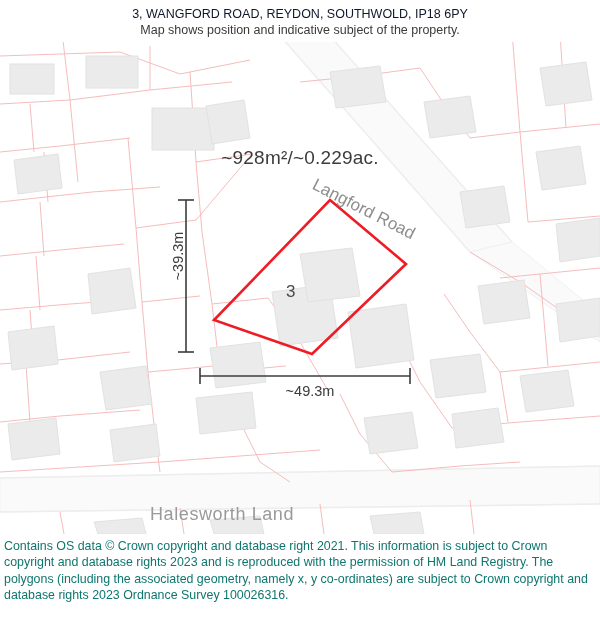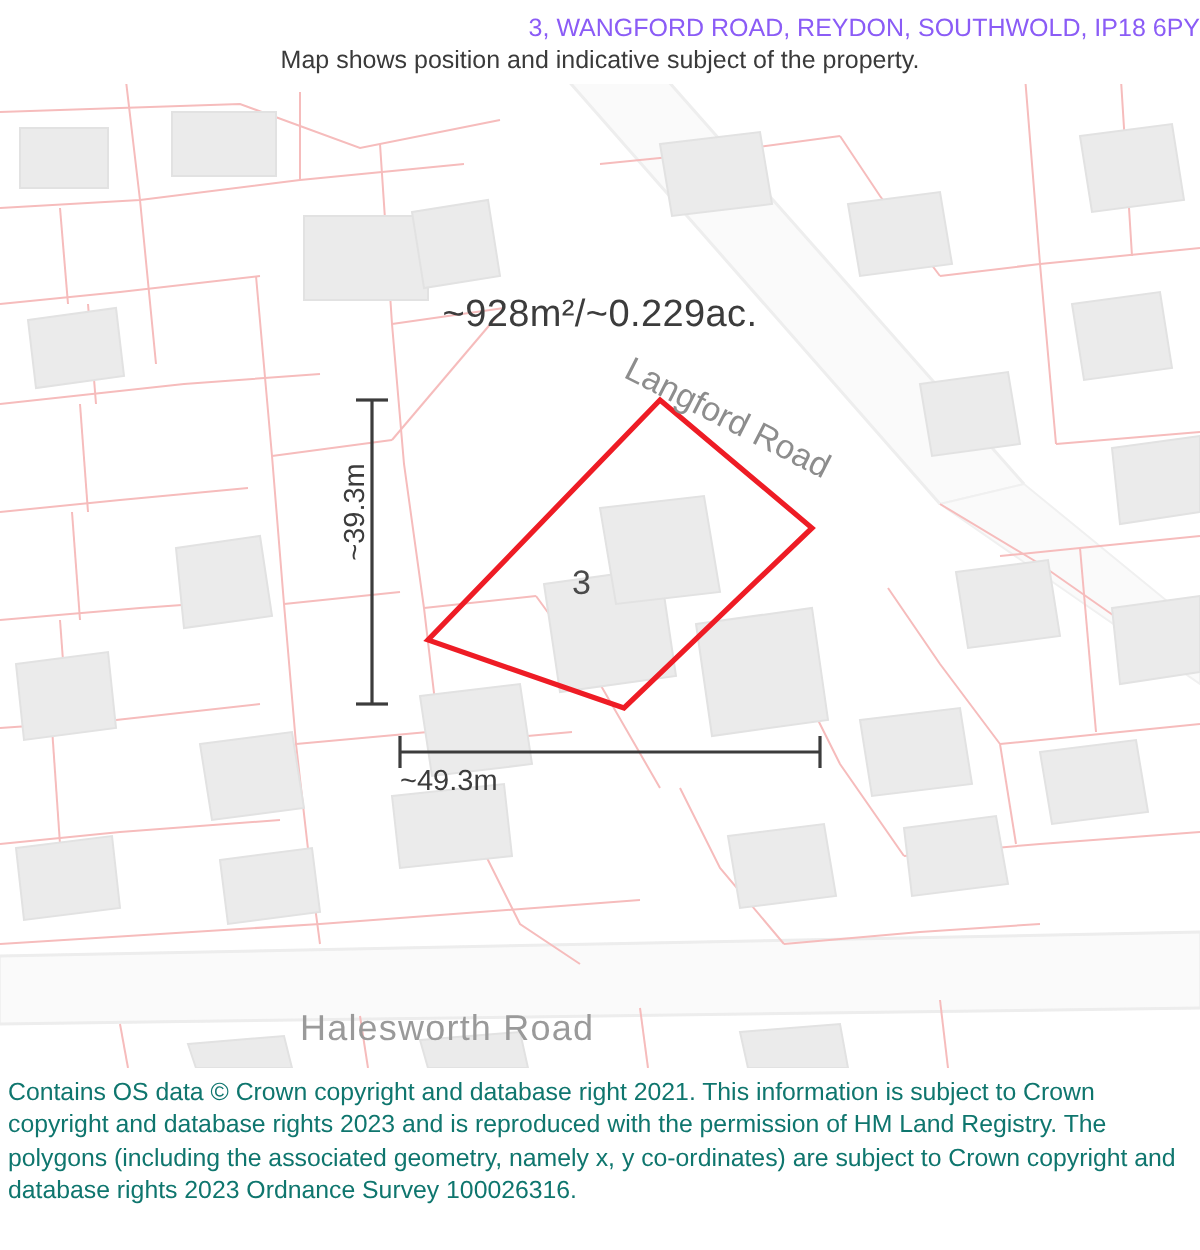--- a/index.html
+++ b/index.html
@@ -25,23 +25,22 @@
     top: 0;
     left: 0;
     width: 600px;
     height: 42px;
     text-align: center;
     padding-top: 6px;
     box-sizing: border-box;
   }
   .header .line1 {
     font-size: 12.5px;
-    color: #8b5cf6;
+    color: #0f172a;
     line-height: 16px;
-    text-align: right;
   }
   .header .line2 {
     font-size: 12.5px;
     color: #3a3a3a;
     line-height: 16px;
   }
   
   .map {
     position: absolute;
     top: 42px;
@@ -70,20 +69,21 @@
     left: 286px;
     top: 240px;
     font-size: 17px;
     color: #4a4a4a;
   }
   .dim-horizontal {
     position: absolute;
     left: 200px;
     top: 341px;
     width: 220px;
+    text-align: center;
     font-size: 14.5px;
     color: #3c3c3c;
   }
   .dim-vertical {
     position: absolute;
     left: 128px;
     top: 206px;
     width: 100px;
     text-align: center;
     font-size: 14.5px;
@@ -260,18 +260,18 @@
         <line x1="200" y1="326" x2="200" y2="342"></line>
         <line x1="410" y1="326" x2="410" y2="342"></line>
       </g>
     </svg>
 
     <div class="area-label">~928m²/~0.229ac.</div>
     <div class="plot-number">3</div>
     <div class="dim-horizontal">~49.3m</div>
     <div class="dim-vertical">~39.3m</div>
     <div class="road-label-langford">Langford Road</div>
-    <div class="road-label-halesworth">Halesworth Road</div>
+    <div class="road-label-halesworth">Halesworth Land</div>
   </div>
 
   <div class="footer">Contains OS data © Crown copyright and database right 2021. This information is subject to Crown copyright and database rights 2023 and is reproduced with the permission of HM Land Registry. The polygons (including the associated geometry, namely x, y co-ordinates) are subject to Crown copyright and database rights 2023 Ordnance Survey 100026316.</div>
 
 </div>
 
 </body></html>

